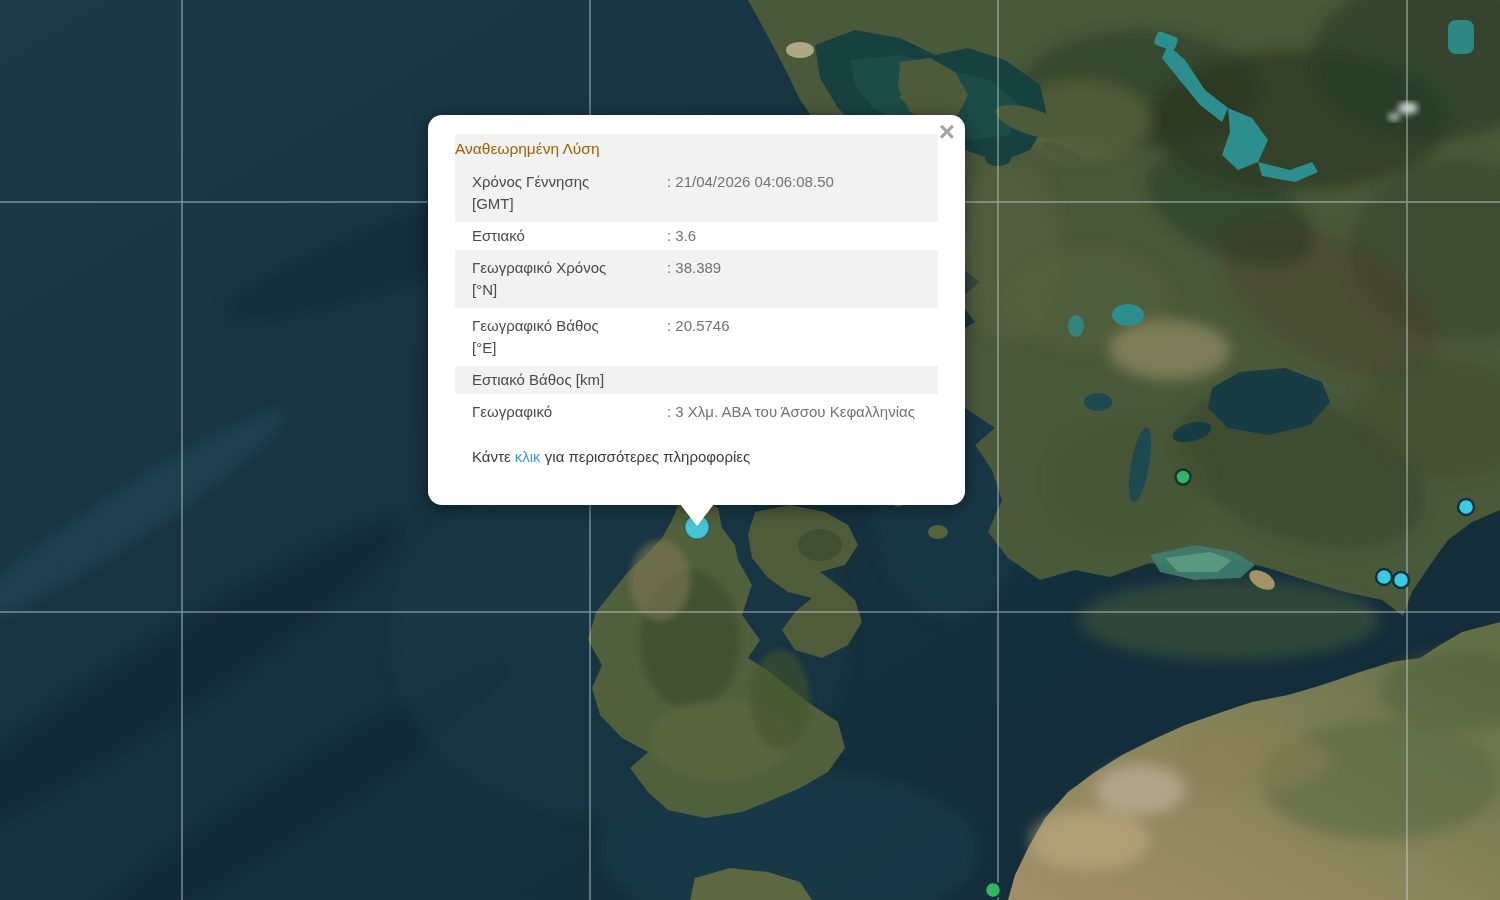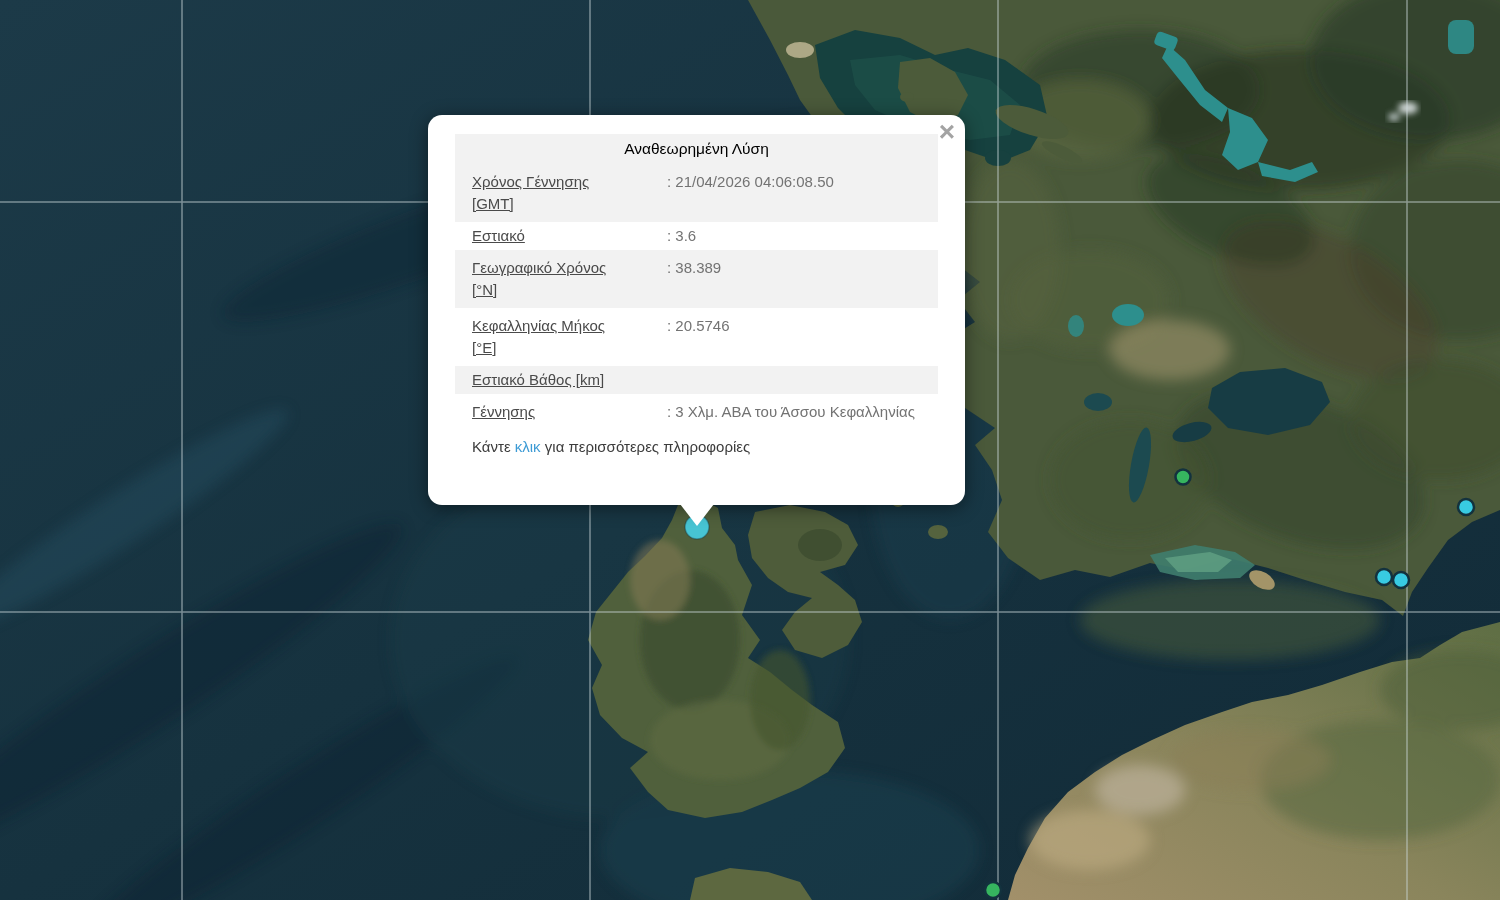--- a/index.html
+++ b/index.html
@@ -10,28 +10,28 @@
   
   .popup{position:absolute;left:428px;top:115px;width:537px;height:390px;
     background:#fff;border-radius:14px;box-shadow:0 3px 18px rgba(0,0,0,.45);
     box-sizing:border-box;padding:19px 27px 0 27px;z-index:5;}
   .popup .tail{position:absolute;left:50%;bottom:-21px;margin-left:-17px;width:0;height:0;
     border-left:17px solid transparent;border-right:17px solid transparent;
     border-top:22px solid #fff;}
   .popup-close{position:absolute;top:2px;right:10px;font-size:28px;font-weight:700;
     color:#a3a3a3;line-height:1.1;cursor:pointer;user-select:none;}
   .ptable{width:100%;font-size:15px;color:#262626;}
-  .ptitle{height:30px;line-height:30px;background:#f2f2f2;text-align:center;
-    font-size:15.5px;color:#000000;}
+  .ptitle{height:30px;line-height:30px;background:#f2f2f2;text-align:left;
+    font-size:15.5px;color:#a16207;}
   .prow{display:flex;line-height:22px;}
   .prow:nth-child(even){background:#f2f2f2;}
-  .prow .lbl{flex:0 0 210px;box-sizing:border-box;padding:3px 45px 3px 17px;color:#4a4a4a;text-decoration:underline;}
+  .prow .lbl{flex:0 0 210px;box-sizing:border-box;padding:3px 45px 3px 17px;color:#4a4a4a;}
   .prow .val{flex:1;box-sizing:border-box;padding:3px 18px 3px 2px;color:#737373;}
   .prow.tall .lbl,.prow.tall .val{padding-top:7px;padding-bottom:7px;}
-  .pfooter{margin-top:5px;padding-left:17px;font-size:15px;color:#3c3c3c;line-height:24px;}
+  .pfooter{margin-top:15px;padding-left:17px;font-size:15px;color:#3c3c3c;line-height:24px;}
   .pfooter .lnk{color:#3d9bd5;cursor:pointer;}
 </style>
 </head>
 <body>
 
 <div class="map-wrap">
 <svg viewBox="0 0 1500 900" width="1500" height="900">
   <defs>
     <linearGradient id="sea" x1="0" y1="0" x2="1" y2="1">
       <stop offset="0" stop-color="#1c3a48"></stop>
@@ -210,26 +210,26 @@
     </div>
     <div class="prow">
       <div class="lbl">Εστιακό</div>
       <div class="val">: 3.6</div>
     </div>
     <div class="prow tall">
       <div class="lbl">Γεωγραφικό Χρόνος [°N]</div>
       <div class="val">: 38.389</div>
     </div>
     <div class="prow tall">
-      <div class="lbl">Κεφαλληνίας Μήκος [°E]</div>
+      <div class="lbl">Γεωγραφικό Βάθος [°E]</div>
       <div class="val">: 20.5746</div>
     </div>
     <div class="prow">
       <div class="lbl">Εστιακό Βάθος [km]</div>
     </div>
     <div class="prow tall">
-      <div class="lbl">Γέννησης</div>
+      <div class="lbl">Γεωγραφικό</div>
       <div class="val">: 3 Χλμ. ΑΒΑ του Άσσου Κεφαλληνίας</div>
     </div>
   </div>
   <div class="pfooter"><span>Κάντε </span><span class="lnk">κλικ</span><span> για περισσότερες πληροφορίες</span></div>
   <div class="tail"></div>
 </div>
 
 </body></html>

